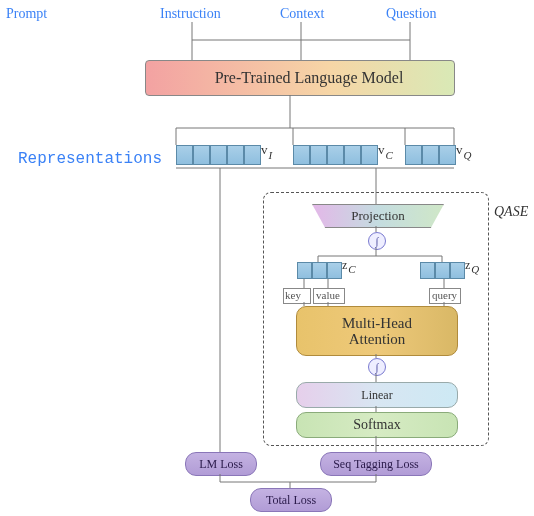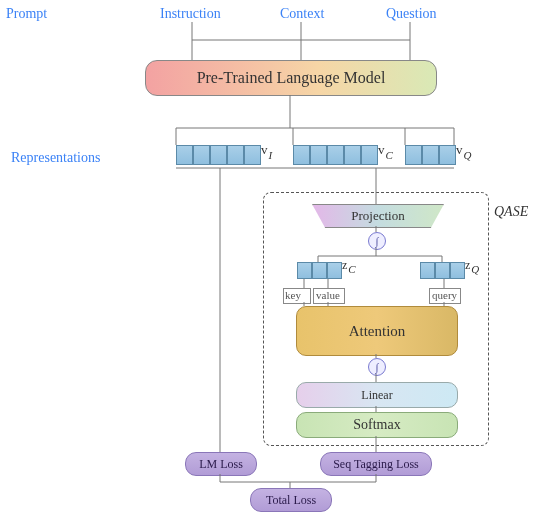--- a/index.html
+++ b/index.html
@@ -11,35 +11,36 @@
     background: #fff;
     position: relative;
     color: #333;
   }
   .label {
     position: absolute;
     font-size: 14px;
     color: #3b82f6;
   }
   .top-label { top: 6px; }
-  .side-label { left: 11px; font-size: 14px; }
+  .side-label { left: 18px; font-size: 16px; font-family: Liberation Mono, monospace; }
   .block {
     position: absolute;
     border: 1px solid #888;
     border-radius: 10px;
     display: flex;
     align-items: center;
     justify-content: center;
     font-size: 15px;
   }
   .plm {
     left: 145px; top: 60px; width: 290px; height: 34px;
     background: linear-gradient(90deg, #f3a2a2 0%, #f6d6a6 60%, #d9e9b6 100%);
-    border-radius: 12px;
+    border-radius: 4px;
     font-size: 16px;
+    padding-left: 18px;
   }
   .rep-group {
     position: absolute;
     top: 145px;
     height: 20px;
     display: flex;
   }
   .rep-cell {
     width: 15px; height: 18px;
     background: linear-gradient(#a9cfe8,#8fbfdf);
@@ -165,20 +166,21 @@
 <div style="position:absolute;left:465px;top:258px;font-size:12px;"><span>z</span><span class="sub" style="position:relative;top:4px;left:1px;">Q</span></div>
 
 <div style="position:absolute;left:283px;top:288px;width:26px;height:14px;border:1px solid #888;background:#fff;"></div>
 <div class="tiny-label" style="left:285px;top:289px;">key</div>
 <div style="position:absolute;left:313px;top:288px;width:30px;height:14px;border:1px solid #888;background:#fff;"></div>
 <div class="tiny-label" style="left:316px;top:289px;">value</div>
 <div style="position:absolute;left:429px;top:288px;width:30px;height:14px;border:1px solid #888;background:#fff;"></div>
 <div class="tiny-label" style="left:432px;top:289px;">query</div>
 
 <div class="block mha">
+  <div>Multi-Head</div>
   <div>Attention</div>
 </div>
 
 <div class="block linear">Linear</div>
 
 <div class="block softmax">Softmax</div>
 
 <div class="loss-pill" style="left:185px;top:452px;width:70px;">LM Loss</div>
 <div class="loss-pill" style="left:320px;top:452px;width:110px;text-align:center;">Seq Tagging Loss</div>
 <div class="loss-pill" style="left:250px;top:488px;width:80px;">Total Loss</div>

